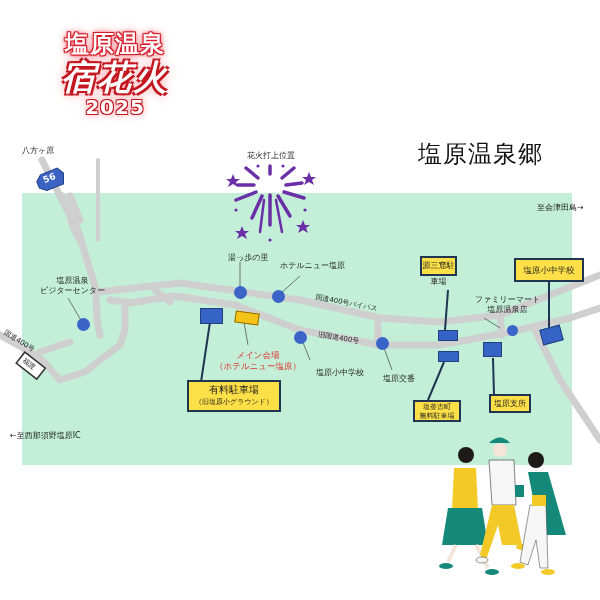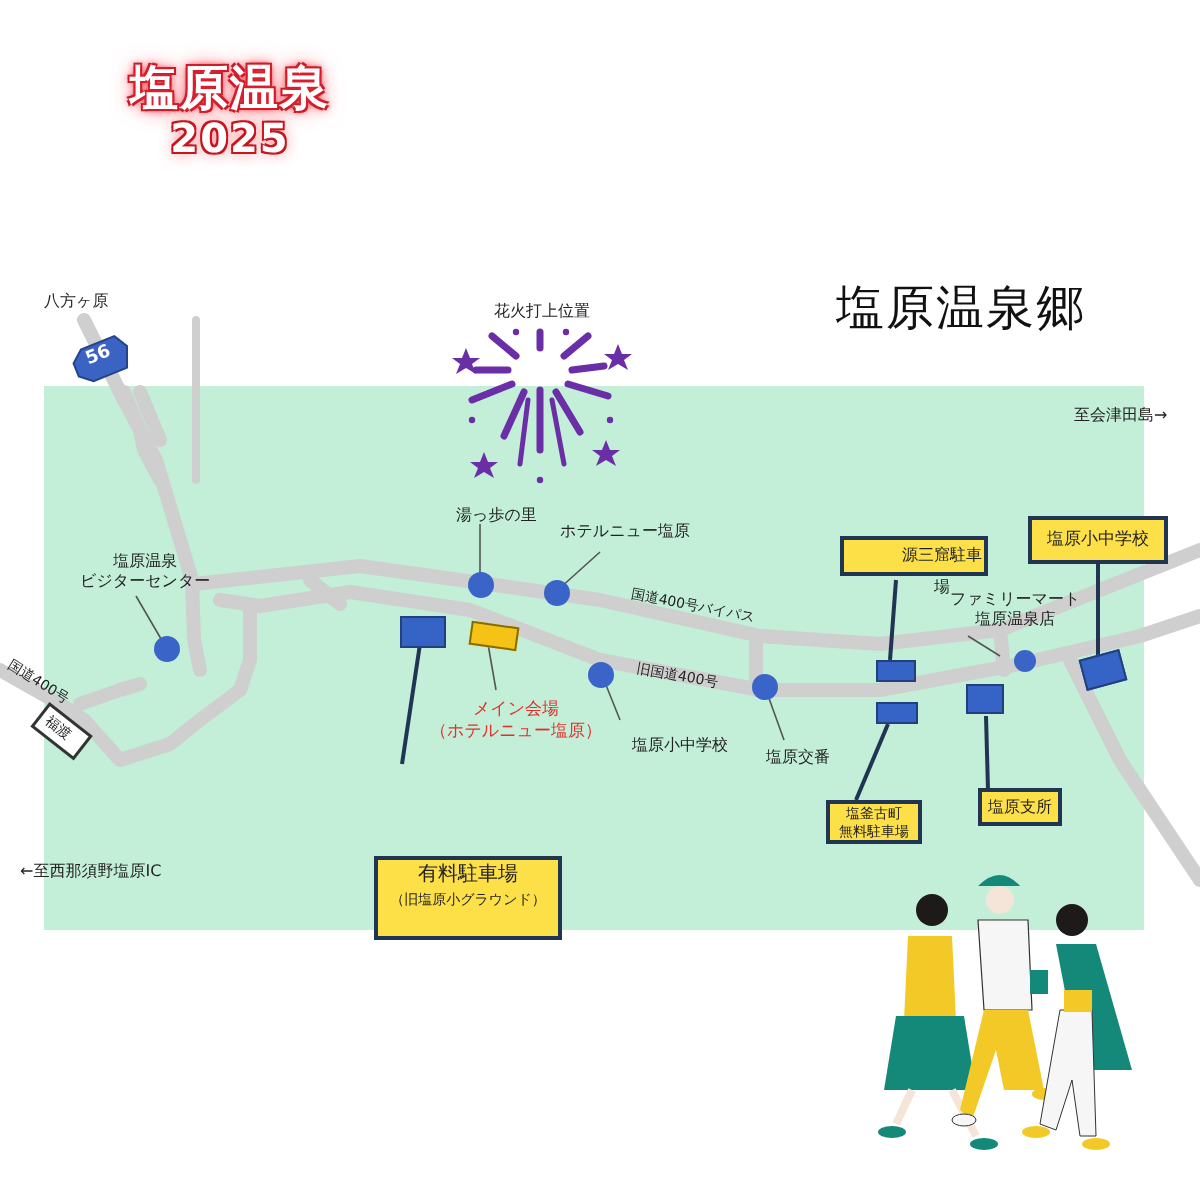--- a/index.html
+++ b/index.html
@@ -16,20 +16,21 @@
   .box{background:#fde047;border:2px solid #1f3552;text-align:center;font-size:9px;color:#222;box-sizing:border-box;}
   .pk{background:#3563c6;border:1px solid #22407c;box-sizing:border-box;}
   .red{color:#e0302a;font-size:8.5px;text-align:center;line-height:11px;white-space:nowrap;}
   svg{position:absolute;left:0;top:0;}
 </style>
 </head>
 <body>
 
 <div class="abs logo">
   <div class="l1">塩原温泉</div>
+  <div class="l2">宿花火</div>
   <div class="l3">2025</div>
 </div>
 
 <div class="abs title">塩原温泉郷</div>
 
 <div class="abs map-area"></div>
 
 <svg width="600" height="600">
   <g stroke="#cfcfcf" stroke-width="7" fill="none" stroke-linecap="round" stroke-linejoin="round">
 
@@ -175,23 +176,23 @@
   <div>メイン会場</div>
   <div>（ホテルニュー塩原）</div>
 </div>
 
 <div class="abs pk" style="left:200px;top:308px;width:23px;height:16px;"></div>
 <div class="abs pk" style="left:438px;top:330px;width:20px;height:11px;"></div>
 <div class="abs pk" style="left:438px;top:351px;width:21px;height:11px;"></div>
 <div class="abs pk" style="left:483px;top:342px;width:19px;height:15px;"></div>
 <div class="abs pk" style="left:541px;top:327px;width:21px;height:16px;transform:rotate(-15deg);"></div>
 
-<div class="abs box" style="left:187px;top:380px;width:94px;height:42px;padding-top:2px;line-height:12px;margin-top:48px;">
+<div class="abs box" style="left:187px;top:380px;width:94px;height:32px;padding-top:2px;line-height:12px;">
   <div style="font-size:10px;">有料駐車場</div>
   <div style="font-size:7px;">（旧塩原小グラウンド）</div>
 </div>
-<div class="abs box" style="left:420px;top:268px;width:74px;height:20px;line-height:16px;font-size:8px;padding-left:28px;">源三窟駐車場</div>
+<div class="abs box" style="left:420px;top:256px;width:37px;height:20px;line-height:16px;font-size:8px;">源三窟駐車場</div>
 <div class="abs box" style="left:514px;top:258px;width:70px;height:24px;line-height:20px;font-size:8.5px;">塩原小中学校</div>
 <div class="abs box" style="left:413px;top:400px;width:48px;height:22px;line-height:9px;font-size:7px;padding-top:1px;">
   <div>塩釜古町</div>
   <div>無料駐車場</div>
 </div>
 <div class="abs box" style="left:489px;top:394px;width:42px;height:19px;line-height:15px;font-size:8px;">塩原支所</div>
 
 </body></html>

